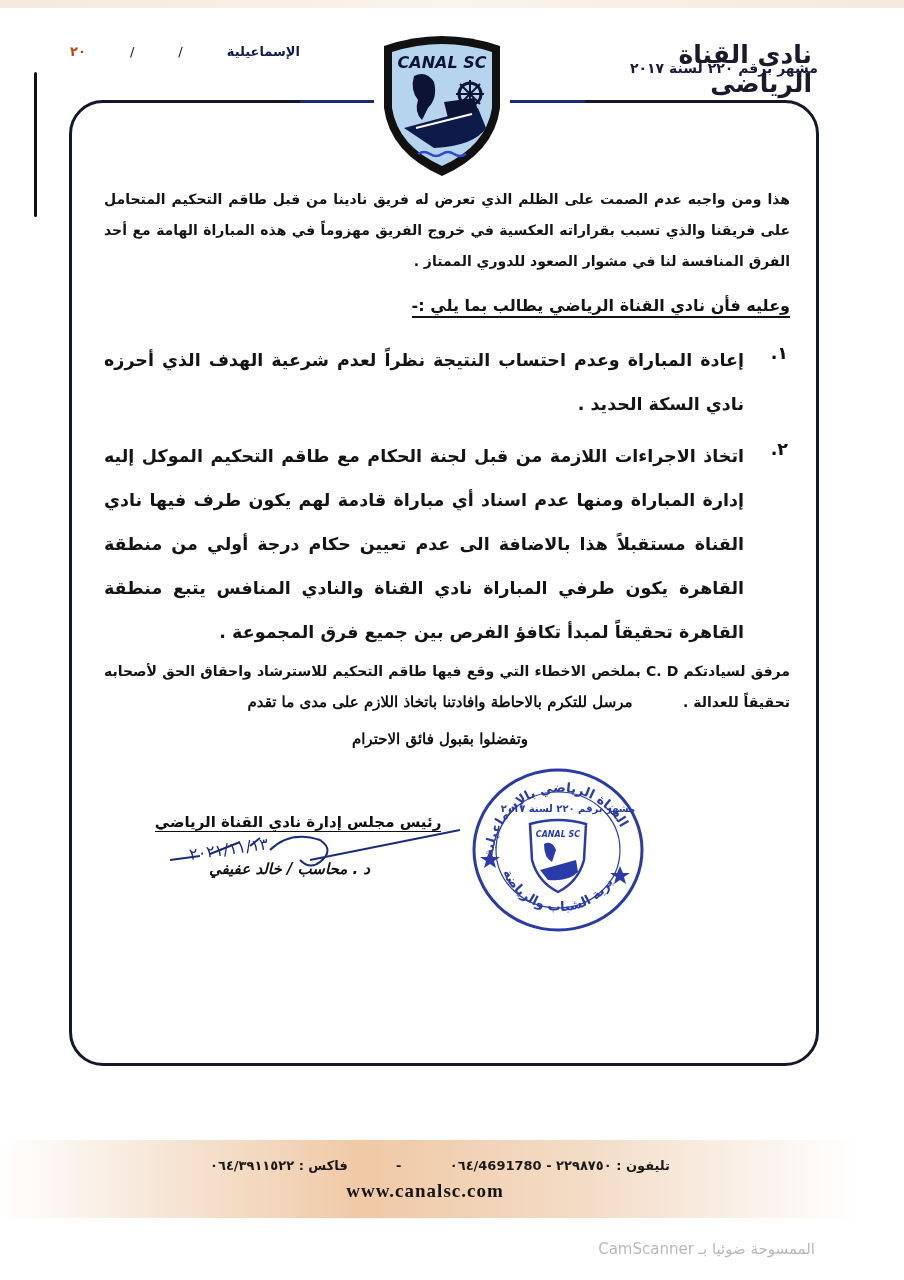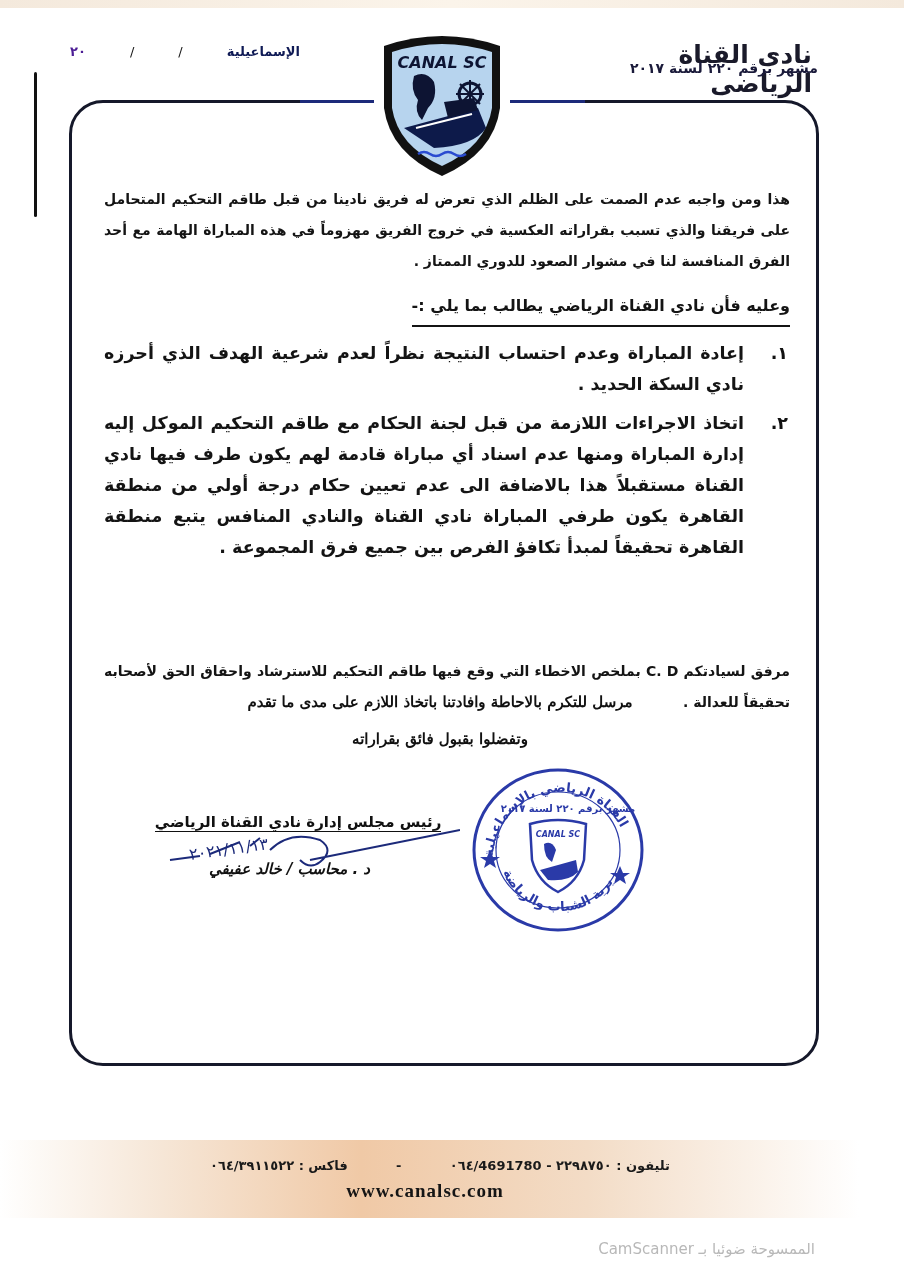--- a/index.html
+++ b/index.html
@@ -25,21 +25,21 @@
   .registration {
     position: absolute; right: 86px; top: 60px; width: 260px; text-align: right;
     font-size: 14px; font-weight: bold; color: #1a1a3a; direction: rtl;
   }
   .city-date {
     position: absolute; left: 70px; top: 44px; width: 230px; direction: rtl;
     display: flex; justify-content: space-between; align-items: center;
     font-size: 13px; font-weight: bold; color: #0f1a55;
   }
   .city-date .sep { color: #111; font-weight: normal; }
-  .city-date .year { color: #4c1d95; text-align: center; }
+  .city-date .year { color: #c2410c; text-align: center; }
   
   .frame {
     position: absolute; left: 69px; top: 100px; width: 744px; height: 960px;
     border: 3px solid #15182a; border-radius: 34px;
   }
   .header-rule {
     position: absolute; top: 100px; height: 3px; background: #1c2a7a;
   }
   
   .logo {
@@ -49,28 +49,28 @@
   
   .body-text {
     position: absolute; left: 104px; width: 686px;
     direction: rtl; text-align: justify; text-align-last: right;
     font-size: 14px; font-weight: bold; line-height: 31px; color: #141414;
   }
   .para1 { top: 184px; }
   .demand-heading {
     position: absolute; right: 114px; top: 296px; direction: rtl;
     font-size: 16px; font-weight: bold; color: #141414;
-    border-bottom: 2px solid #141414; padding-bottom: 10px;
+    border-bottom: 2px solid #141414; padding-bottom: 1px;
   }
   .list { position: absolute; left: 104px; width: 690px; direction: rtl; }
   .list-item { display: flex; direction: rtl; margin-bottom: 8px; }
   .list-num { width: 44px; flex: none; text-align: right; font-size: 17.5px; font-weight: bold; line-height: 31px; padding-right: 6px; }
   .list-text {
     flex: 1; text-align: justify; text-align-last: right;
-    font-size: 17.5px; font-weight: bold; line-height: 31px; color: #141414;
+    font-size: 17.5px; font-weight: bold; line-height: 44px; color: #141414;
   }
   .list { top: 338px; }
   .attach { top: 624px; margin-top: 32px; }
   .closing {
     position: absolute; left: 220px; width: 440px; text-align: center;
     direction: rtl; font-family: "DejaVu Serif", serif;
     font-size: 15px; font-weight: bold; color: #111;
   }
   .closing1 { top: 693px; }
   .closing2 { top: 730px; }
@@ -150,21 +150,21 @@
   </div>
   <div class="list-item">
     <span class="list-num">٢.</span>
     <span class="list-text">اتخاذ الاجراءات اللازمة من قبل لجنة الحكام مع طاقم التحكيم الموكل إليه إدارة المباراة ومنها عدم اسناد أي مباراة قادمة لهم يكون طرف فيها نادي القناة مستقبلاً هذا بالاضافة الى عدم تعيين حكام درجة أولي من منطقة القاهرة يكون طرفي المباراة نادي القناة والنادي المنافس يتبع منطقة القاهرة تحقيقاً لمبدأ تكافؤ الفرص بين جميع فرق المجموعة .</span>
   </div>
 </div>
 
 <div class="body-text attach">مرفق لسيادتكم C. D بملخص الاخطاء التي وقع فيها طاقم التحكيم للاسترشاد واحقاق الحق لأصحابه تحقيقاً للعدالة .</div>
 
 <div class="closing closing1">مرسل للتكرم بالاحاطة وافادتنا باتخاذ اللازم على مدى ما تقدم</div>
-<div class="closing closing2">وتفضلوا بقبول فائق بقراراته</div>
+<div class="closing closing2">وتفضلوا بقبول فائق الاحترام</div>
 
 <div class="signer-title"><span>رئيس مجلس إدارة نادي القناة الرياضي</span></div>
 <svg class="signature-svg" width="300" height="70" viewBox="0 0 300 70">
   <path d="M10 40 L40 36 M50 34 L80 22 M90 26 L100 18 M110 30 Q130 10 160 20 Q175 30 160 42 Q150 50 140 40 M150 40 L300 10" stroke="#1c2a7a" stroke-width="2" fill="none"></path>
   <text x="30" y="40" font-family="DejaVu Sans, sans-serif" font-size="16" fill="#1c2a7a" transform="rotate(-8 30 40)">٢٠٢١/١١/١٣</text>
 </svg>
 <div class="signer-name">د . محاسب / خالد عفيفي</div>
 
 <svg class="stamp" width="180" height="170" viewBox="0 0 180 170">
   <defs>

